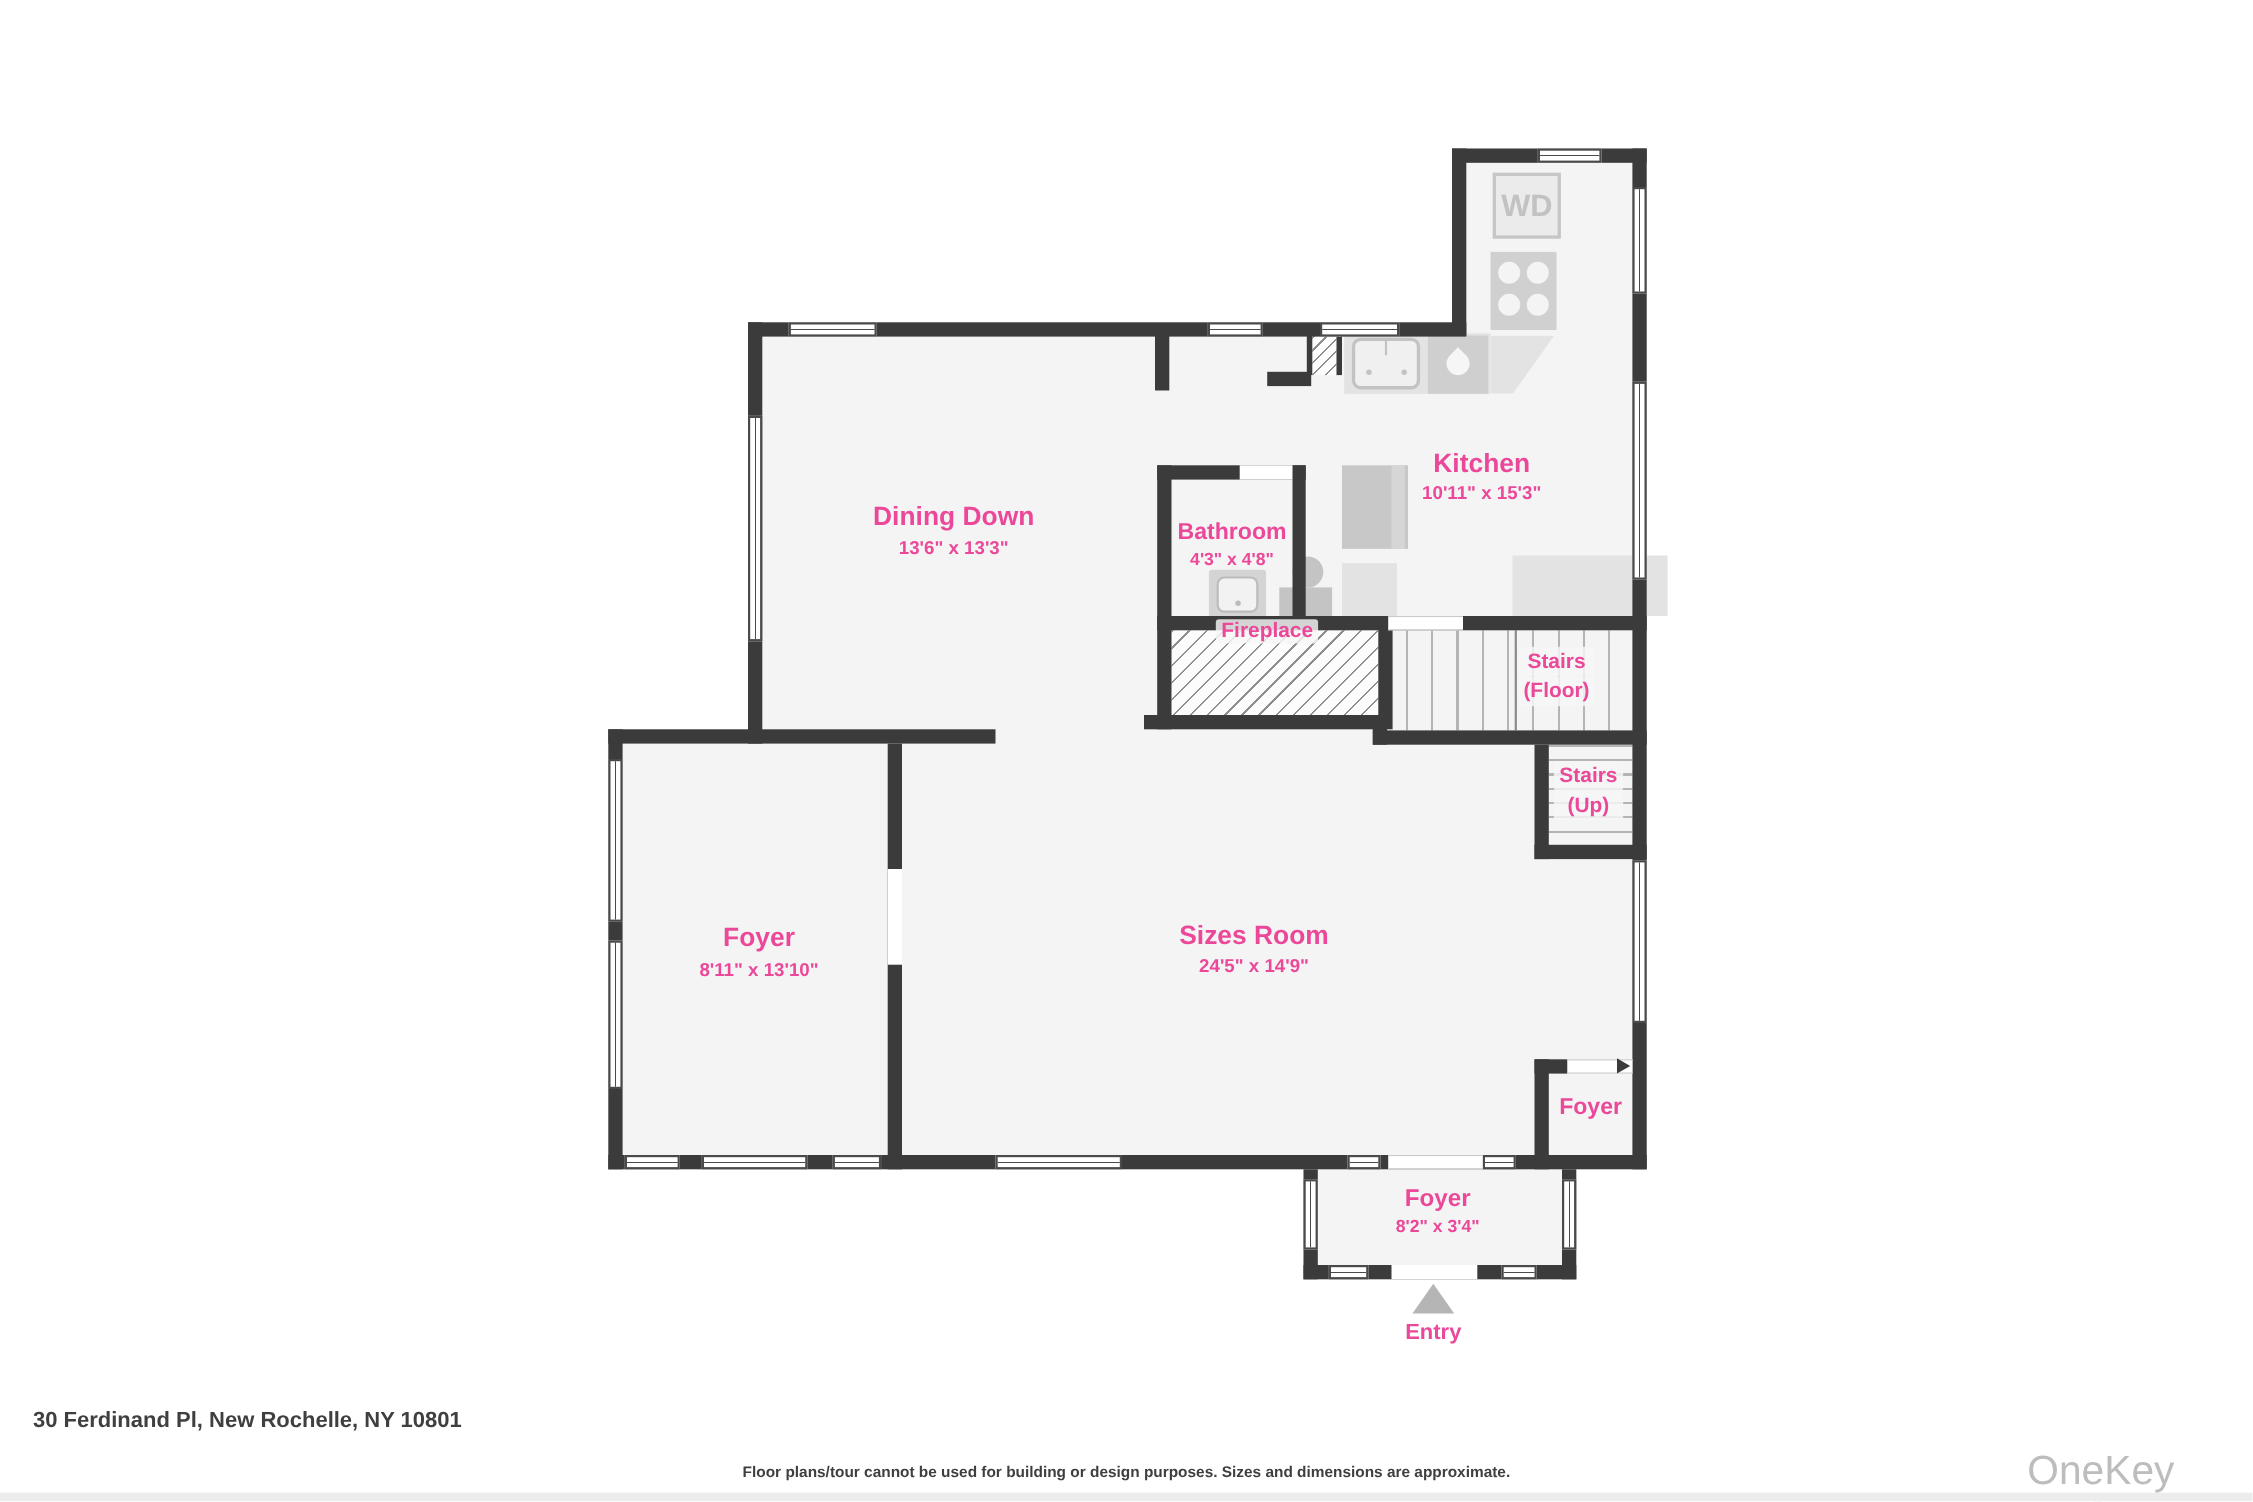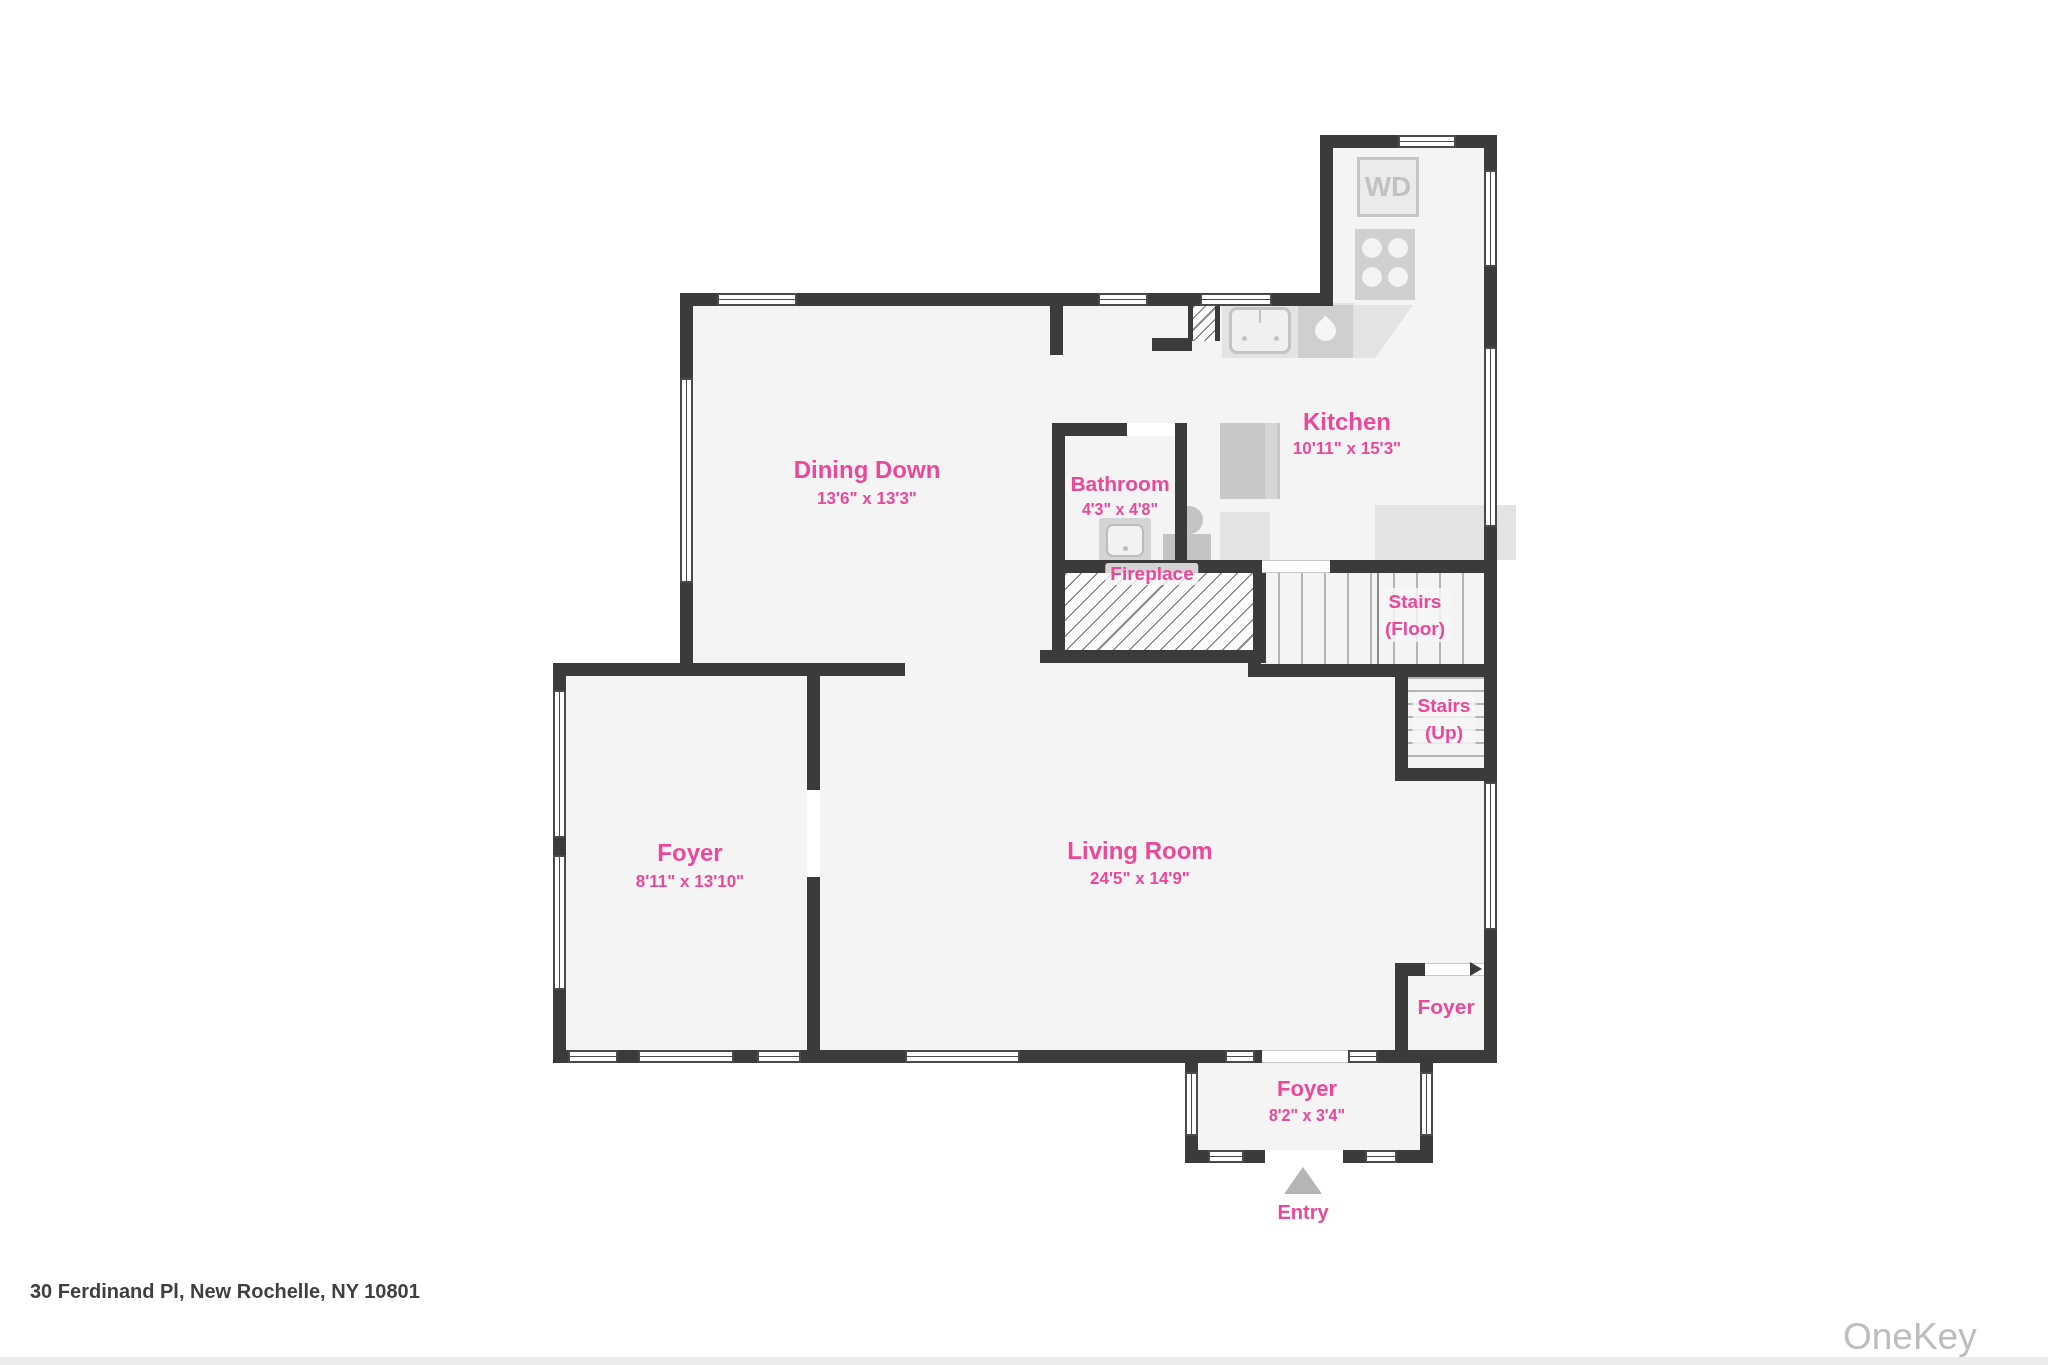--- a/index.html
+++ b/index.html
@@ -145,25 +145,26 @@
   <div class="lbl" style="left:1415px;top:615px;font-size:19px;line-height:27px;">
     <div class="halo">Stairs</div>
     <div class="halo">(Floor)</div>
   </div>
   <div class="lbl" style="left:1444px;top:719px;font-size:19px;line-height:27px;">
     <div class="halo">Stairs</div>
     <div class="halo">(Up)</div>
   </div>
   <div class="lbl" style="left:690px;top:853px;font-size:24px;">Foyer</div>
   <div class="lbl" style="left:690px;top:882px;font-size:17px;">8'11" x 13'10"</div>
-  <div class="lbl" style="left:1140px;top:851px;font-size:24px;">Living Room</div>
+  <div class="lbl" style="left:1140px;top:851px;font-size:24px;">Sizes Room</div>
   <div class="lbl" style="left:1140px;top:879px;font-size:17px;">24'5" x 14'9"</div>
   <div class="lbl" style="left:1446px;top:1007px;font-size:21px;">Foyer</div>
   <div class="lbl" style="left:1307px;top:1089px;font-size:22px;">Foyer</div>
   <div class="lbl" style="left:1307px;top:1116px;font-size:16px;">8'2" x 3'4"</div>
   <div class="lbl" style="left:1303px;top:1212px;font-size:20px;">Entry</div>
 
   <div class="footer-text" style="left:30px;top:1280px;font-size:20px;">30 Ferdinand Pl, New Rochelle, NY 10801</div>
   <div class="footer-text" style="left:30px;top:1393px;font-size:20px;">Floor 1</div>
+  <div class="footer-text" style="left:0;top:1330px;width:2048px;text-align:center;font-size:14px;">Floor plans/tour cannot be used for building or design purposes. Sizes and dimensions are approximate.</div>
   <div style="position:absolute;left:1843px;top:1316px;font-size:37px;color:#bdbdbd;z-index:6;font-weight:normal;">OneKey MLS</div>
   <div style="position:absolute;left:0;top:1357px;width:2048px;height:8px;background:#ececec;z-index:0;"></div>
 
 </div>
 
 </body></html>

